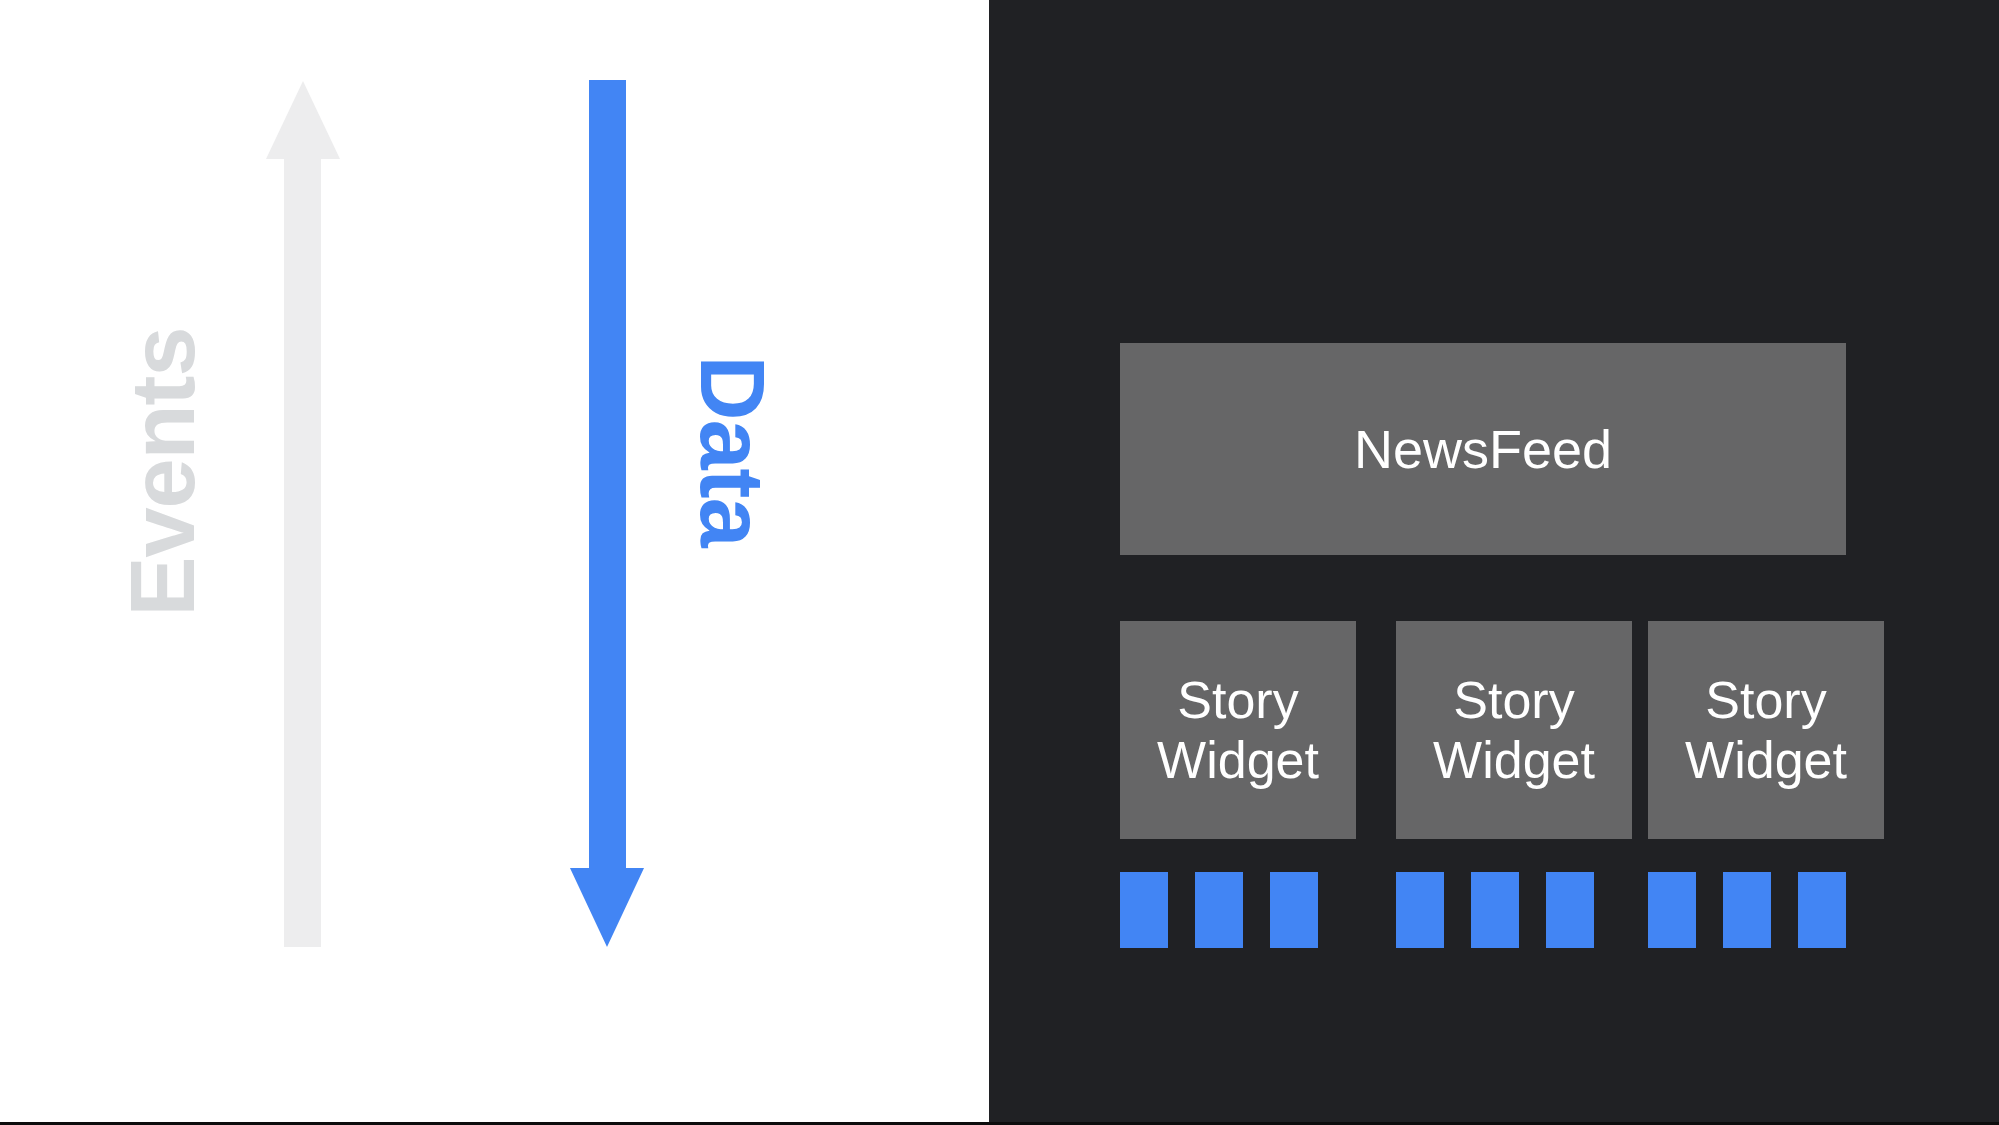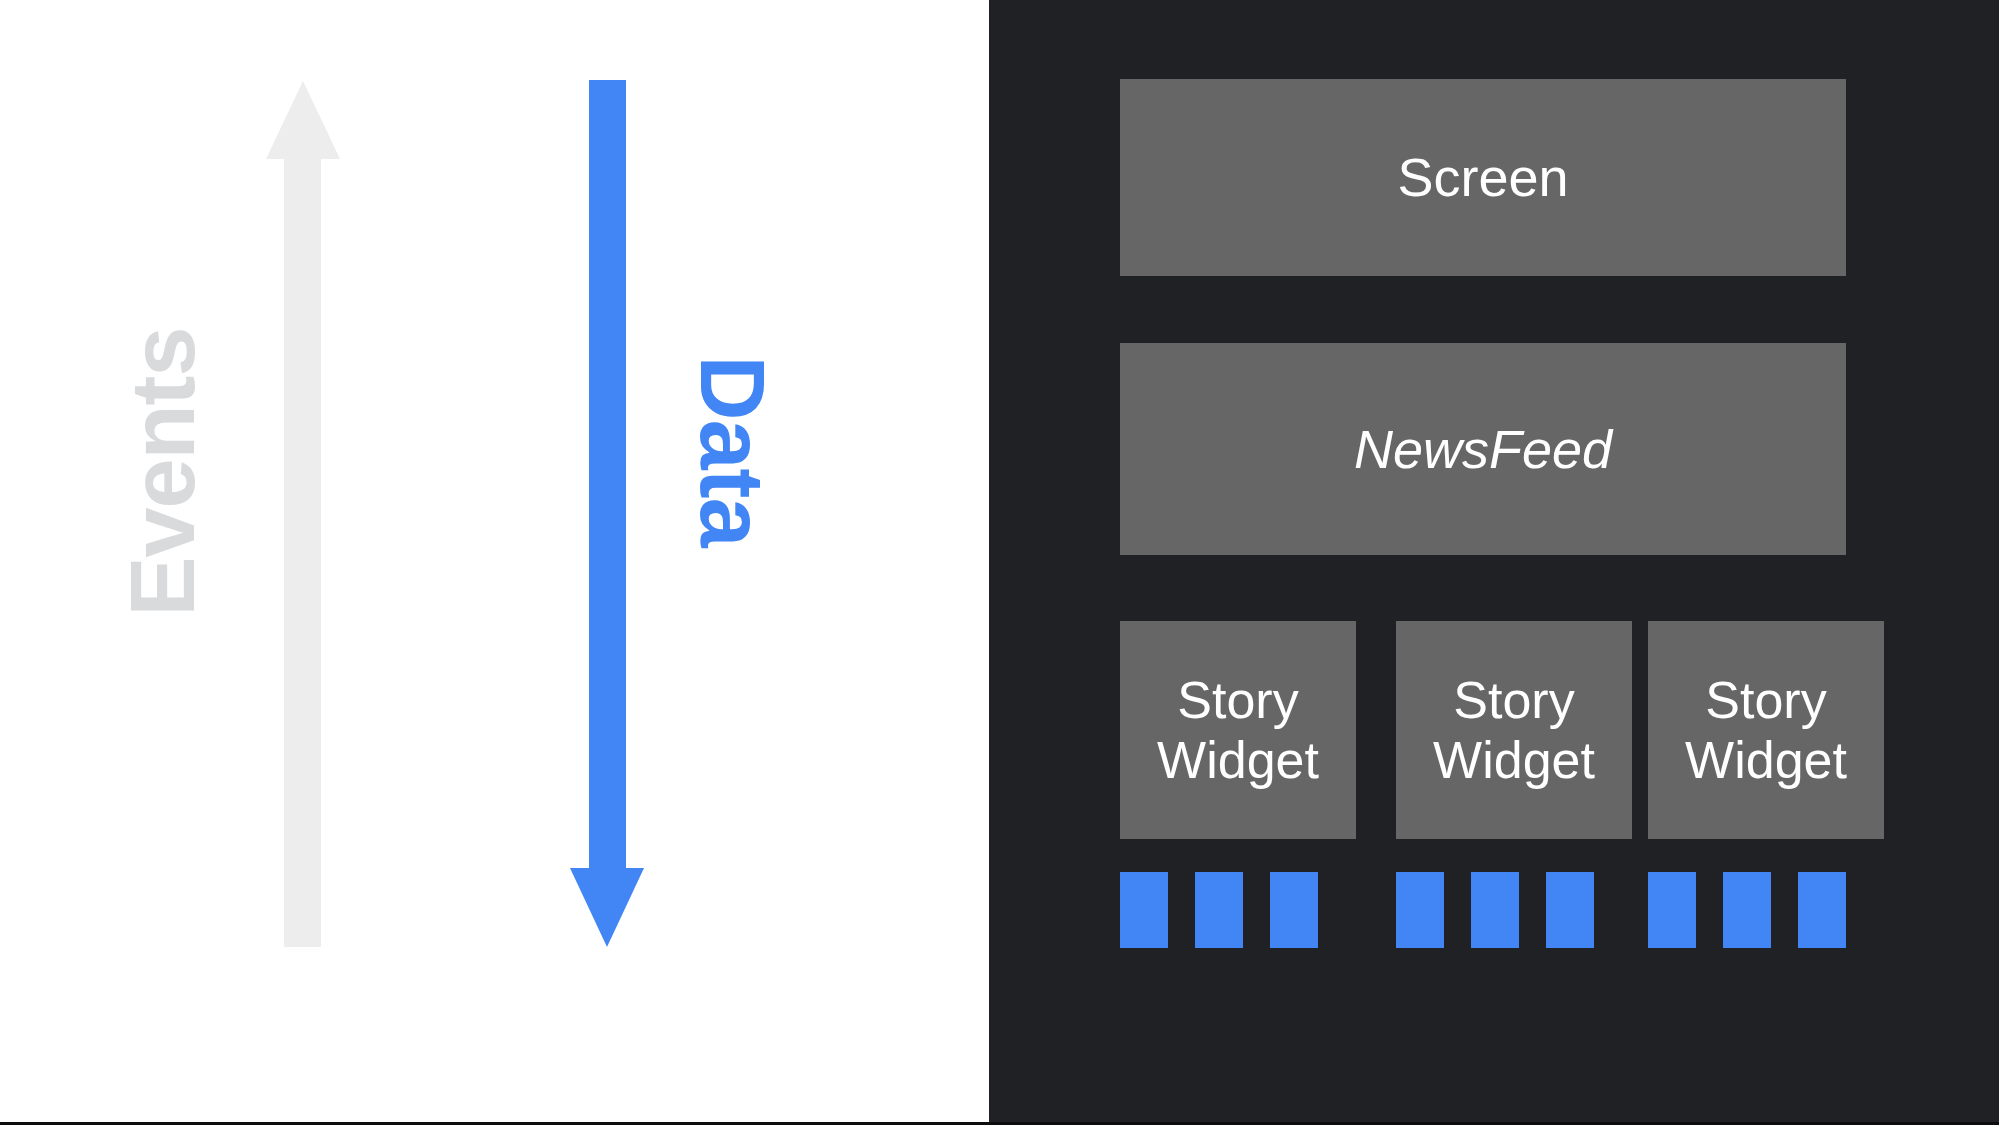--- a/index.html
+++ b/index.html
@@ -90,21 +90,21 @@
     color: #ffffff;
     display: flex;
     align-items: center;
     justify-content: center;
     text-align: center;
     font-size: 54px;
     font-weight: 400;
     line-height: 1.16;
   }
   .screen-box   { left: 131px; top: 79px;  width: 726px; height: 197px; }
-  .newsfeed-box { left: 131px; top: 343px; width: 726px; height: 212px; font-style: italic; }
+  .newsfeed-box { left: 131px; top: 343px; width: 726px; height: 212px; }
   .story-box    { top: 621px; width: 236px; height: 218px; font-size: 52px; }
   .story-box-1  { left: 131px; }
   .story-box-2  { left: 407px; }
   .story-box-3  { left: 659px; }
 
   .square-group {
     position: absolute;
     top: 872px;
     width: 198px; height: 76px;
     display: flex;
@@ -137,23 +137,20 @@
 
     <div class="down-arrow-shaft"></div>
     <div class="down-arrow-head"></div>
 
     <div class="events-label">Events</div>
     <div class="data-label">Data</div>
   </div>
 
   <div class="right-panel">
 
-    <div class="gbox screen-box">
-      <span>Screen</span>
-    </div>
 
     <div class="gbox newsfeed-box">
       <span>NewsFeed</span>
     </div>
 
     <div class="gbox story-box story-box-1">
       <span>Story Widget</span>
     </div>
     <div class="gbox story-box story-box-2">
       <span>Story Widget</span>

